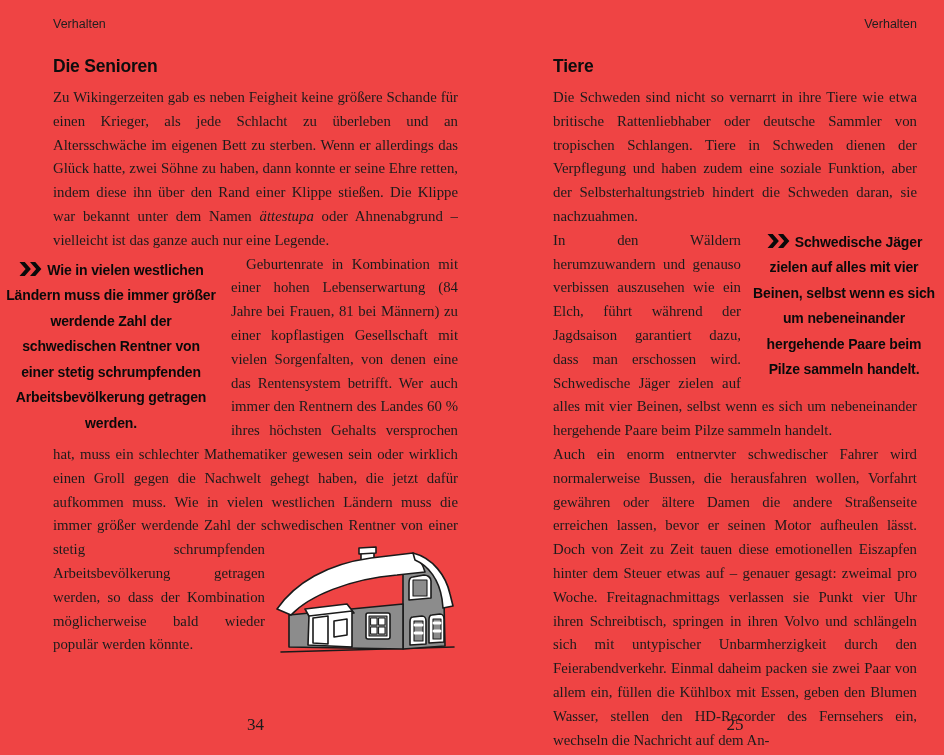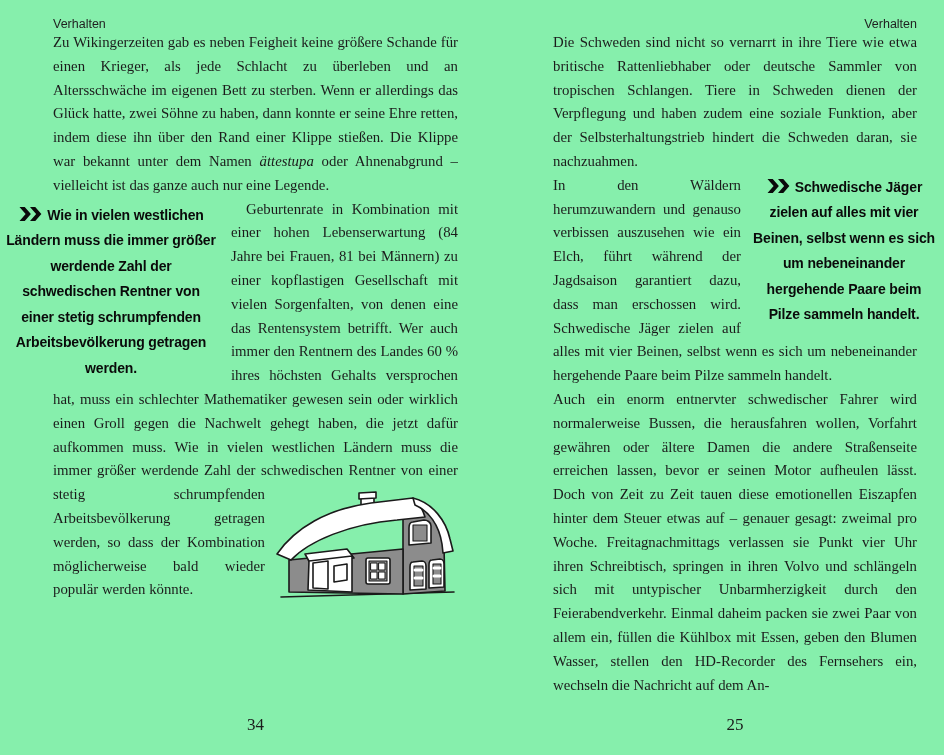--- a/index.html
+++ b/index.html
@@ -1,21 +1,21 @@
 <!DOCTYPE html>
 <html lang="de"><head>
 <meta charset="utf-8">
 <style>
   html,body{margin:0;padding:0;}
   body{
     width:944px;height:755px;background:#ffffff;
     font-family:"Liberation Serif", serif;color:#1b1b1b;
     -webkit-font-smoothing:antialiased;
   }
-  .spread{position:relative;width:944px;height:755px;background:#86efac;overflow:hidden;}
+  .spread{position:relative;width:944px;height:755px;background:#ef4444;overflow:hidden;}
   .page{position:absolute;top:0;height:755px;}
   .page-left{left:53px;width:405px;}
   .page-right{left:553px;width:364px;}
   .running-header{
     font-family:"Liberation Sans", sans-serif;
     font-size:12.5px;padding-top:17px;color:#1f1f1f;
   }
   .page-right .running-header{text-align:right;}
   .section-title{
     font-family:"Liberation Sans", sans-serif;font-weight:bold;
@@ -49,20 +49,21 @@
   .pullquote svg{display:inline-block;}
 </style>
 </head>
 <body>
 
 <div class="spread">
 
   <div class="page page-left">
     <div class="running-header">Verhalten</div>
 
+    <h2 class="section-title">Die Senioren</h2>
 
     <p class="body-text"><span>Zu Wikingerzeiten gab es neben Feigheit keine größere Schande für einen Krieger, als jede Schlacht zu überleben und an Altersschwäche im eigenen Bett zu sterben. Wenn er allerdings das Glück hatte, zwei Söhne zu haben, dann konnte er seine Ehre retten, indem diese ihn über den Rand einer Klippe stießen. Die Klippe war bekannt unter dem Namen </span><span class="italic-term">ättestupa</span><span> oder Ahnenabgrund – vielleicht ist das ganze auch nur eine Legende.</span></p>
 
     <p class="body-text indent"><span class="pullquote pq-left"><svg class="chevron-icon" width="24" height="14" viewBox="0 0 26 16">
             <polygon points="1,0 7,0 14,8 7,16 1,16 8,8" fill="#0a0a0a"></polygon>
             <polygon points="13,0 19,0 26,8 19,16 13,16 20,8" fill="#0a0a0a"></polygon>
           </svg><span>Wie in vielen westlichen Ländern muss die immer größer werdende Zahl der schwedischen Rentner von einer stetig schrumpfenden Arbeitsbevölkerung getragen werden.</span></span><span>Geburtenrate in Kombination mit einer hohen Lebenserwartung (84 Jahre bei Frauen, 81 bei Männern) zu einer kopflastigen Gesellschaft mit vielen Sorgenfalten, von denen eine das Rentensystem betrifft. Wer auch immer den Rentnern des Landes 60 % ihres höchsten Gehalts versprochen hat, muss ein schlechter Mathematiker gewesen sein oder wirklich einen Groll gegen die Nachwelt gehegt haben, die jetzt dafür aufkommen muss. Wie in vielen westlichen Ländern muss die immer größer werdende Zahl der schwedischen Rentner von einer stetig schrumpfenden </span><span class="house-float">
           <svg width="185" height="116" viewBox="0 0 185 116" stroke="#1a1a1a" stroke-width="1.6" stroke-linejoin="round" stroke-linecap="round">
         <path d="M6,111 L179,106" fill="none"></path>
         <path d="M128,108 L170,105 L169,60 C167,42 157,25 142,18 L128,27 Z" fill="#8c8c8c"></path>
@@ -91,20 +92,21 @@
         <path d="M59,80 L72,78 L72,94 L59,96 Z" fill="#ffffff"></path>
       </svg>
         </span><span>Arbeitsbevölkerung getragen werden, so dass der Kombination möglicherweise bald wieder populär werden könnte.</span></p>
 
     <div class="page-number">34</div>
   </div>
 
   <div class="page page-right">
     <div class="running-header">Verhalten</div>
 
+    <h2 class="section-title">Tiere</h2>
 
     <p class="body-text"><span>Die Schweden sind nicht so vernarrt in ihre Tiere wie etwa britische Rattenliebhaber oder deutsche Sammler von tropischen Schlangen. Tiere in Schweden dienen der Verpflegung und haben zudem eine soziale Funktion, aber der Selbsterhaltungstrieb hindert die Schweden daran, sie nachzuahmen.</span></p>
 
     <p class="body-text"><span class="pullquote pq-right"><svg class="chevron-icon" width="24" height="14" viewBox="0 0 26 16">
             <polygon points="1,0 7,0 14,8 7,16 1,16 8,8" fill="#0a0a0a"></polygon>
             <polygon points="13,0 19,0 26,8 19,16 13,16 20,8" fill="#0a0a0a"></polygon>
           </svg><span>Schwedische Jäger zielen auf alles mit vier Beinen, selbst wenn es sich um nebeneinander hergehende Paare beim Pilze sammeln handelt.</span></span><span>In den Wäldern herumzuwandern und genauso verbissen auszusehen wie ein Elch, führt während der Jagdsaison garantiert dazu, dass man erschossen wird. Schwedische Jäger zielen auf alles mit vier Beinen, selbst wenn es sich um nebeneinander hergehende Paare beim Pilze sammeln handelt.</span></p>
 
 
     <p class="body-text"><span>Auch ein enorm entnervter schwedischer Fahrer wird normalerweise Bussen, die herausfahren wollen, Vorfahrt gewähren oder ältere Damen die andere Straßenseite erreichen lassen, bevor er seinen Motor aufheulen lässt. Doch von Zeit zu Zeit tauen diese emotionellen Eiszapfen hinter dem Steuer etwas auf – genauer gesagt: zweimal pro Woche. Freitagnachmittags verlassen sie Punkt vier Uhr ihren Schreibtisch, springen in ihren Volvo und schlängeln sich mit untypischer Unbarmherzigkeit durch den Feierabendverkehr. Einmal daheim packen sie zwei Paar von allem ein, füllen die Kühlbox mit Essen, geben den Blumen Wasser, stellen den HD-Recorder des Fernsehers ein, wechseln die Nachricht auf dem An-</span></p>

